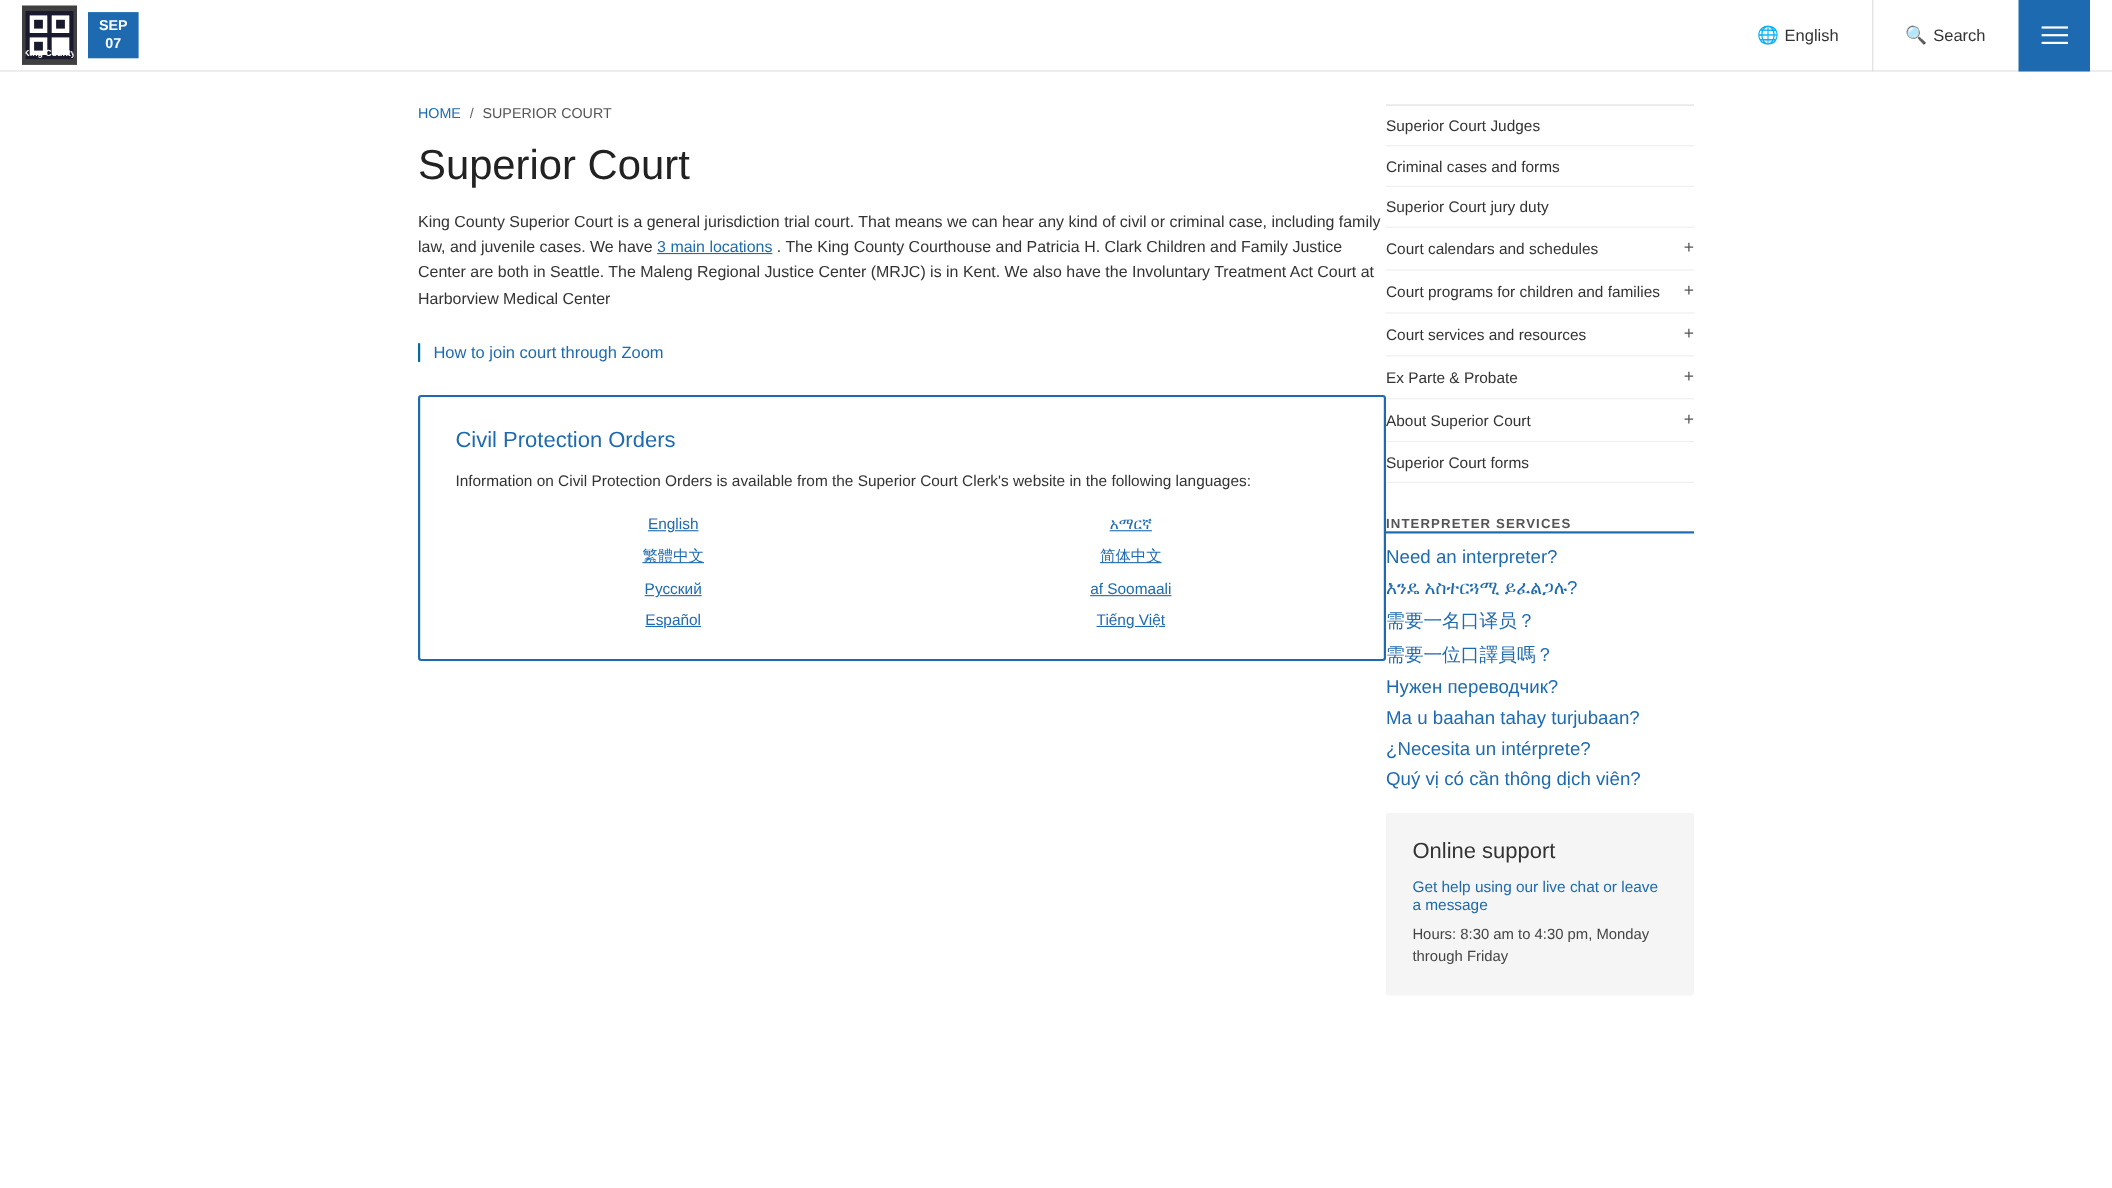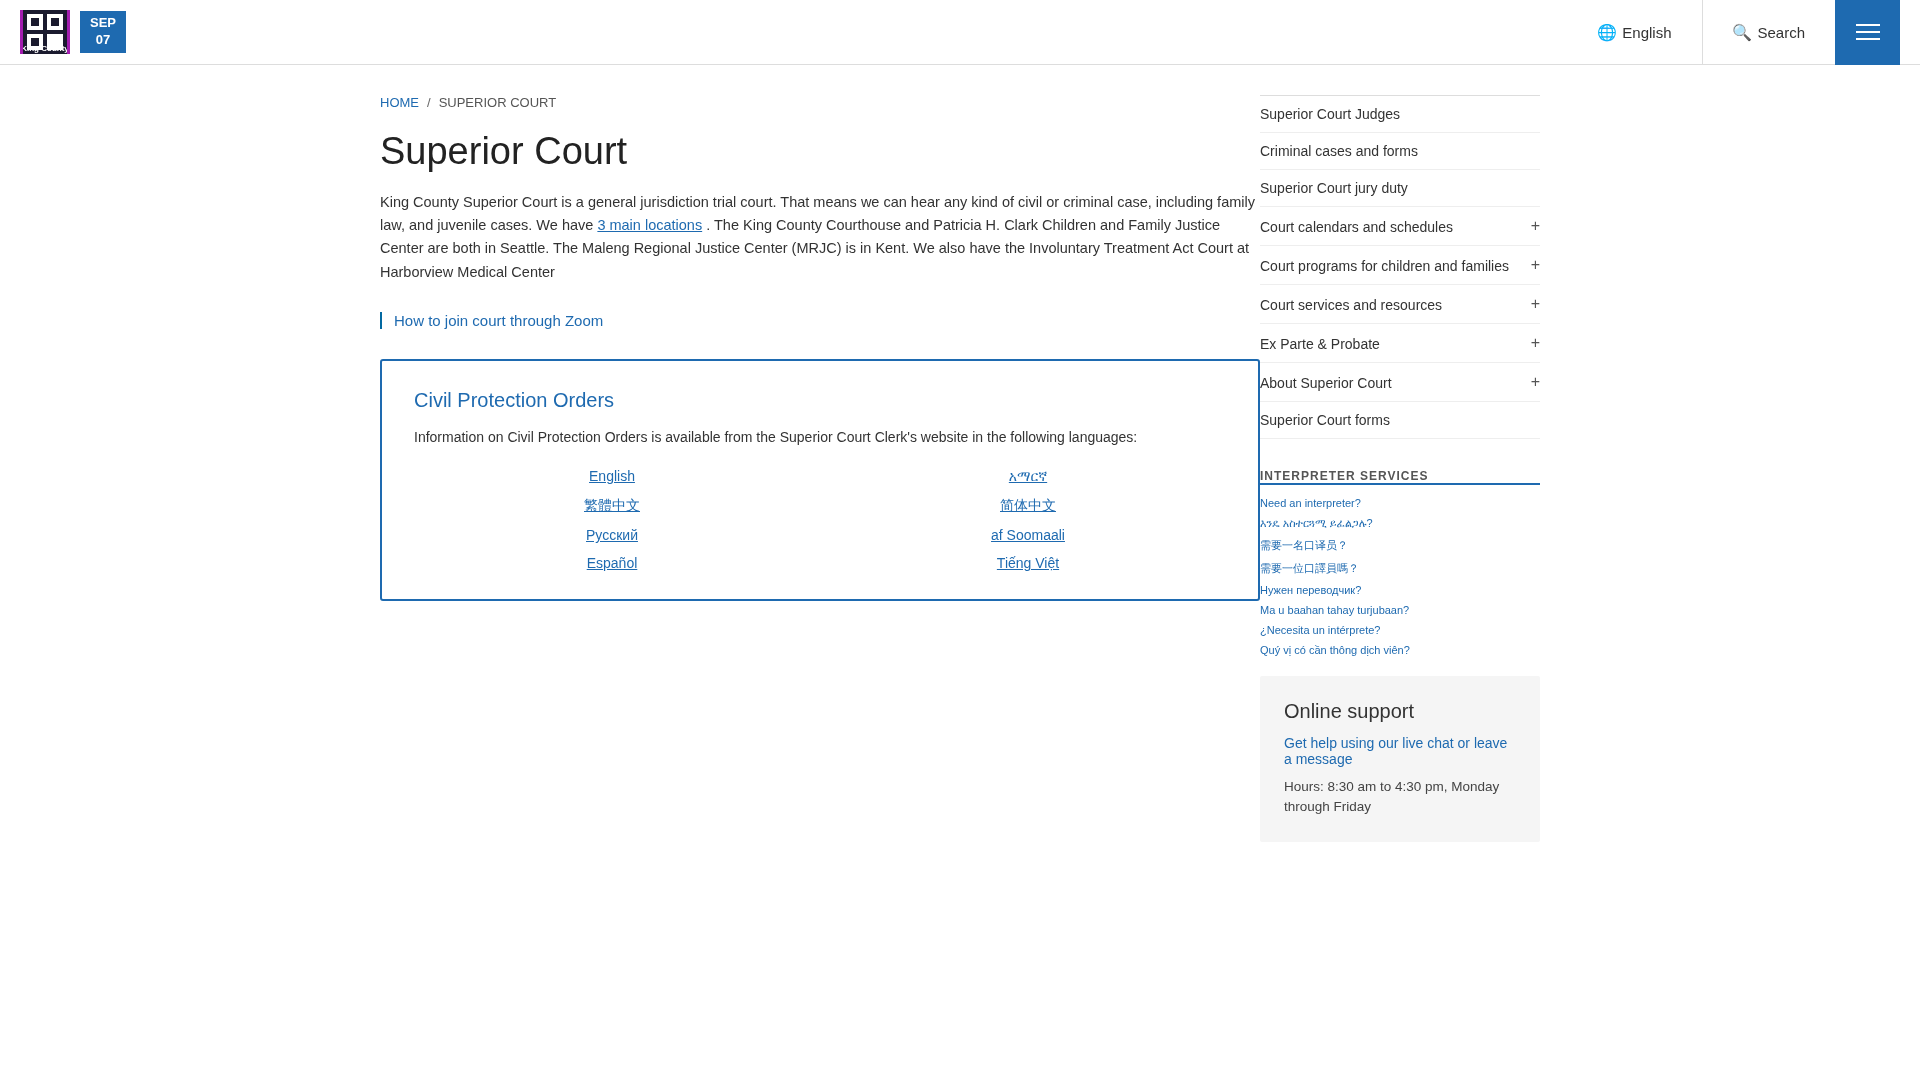--- a/index.html
+++ b/index.html
@@ -14,22 +14,22 @@
       padding: 0 20px;
       position: relative;
     }
     .header-logo {
       display: flex;
       align-items: center;
       gap: 10px;
     }
     .logo-img {
       width: 50px;
-      height: 44px;
-      background: #a21caf;
+      height: 54px;
+      background: #404040;
       display: flex;
       align-items: center;
       justify-content: center;
       color: white;
       font-weight: bold;
       font-size: 11px;
     }
     .date-badge {
       background: #1e6ab0;
       color: white;
@@ -194,21 +194,21 @@
       font-size: 14px;
       cursor: pointer;
     }
 
     
     .sidebar-nav {
       border-top: 1px solid #ddd;
     }
     .sidebar-nav-item {
       display: flex;
-      align-items: flex-end;
+      align-items: center;
       justify-content: space-between;
       padding: 10px 0;
       border-bottom: 1px solid #eee;
       font-size: 14px;
       color: #333;
       cursor: pointer;
     }
     .sidebar-nav-plus {
       font-size: 16px;
       color: #555;
@@ -224,21 +224,21 @@
       letter-spacing: 1px;
       color: #555;
       text-transform: uppercase;
       padding-bottom: 0;
       border-bottom: 2px solid #1e6ab0;
       margin-bottom: 12px;
     }
     .interpreter-link {
       display: block;
       color: #1e6ab0;
-      font-size: 11px;
+      font-size: 17px;
       text-decoration: none;
       margin-bottom: 8px;
     }
 
     
     .online-support-box {
       background: #f5f5f5;
       padding: 24px;
       margin-top: 20px;
       border-radius: 2px;

